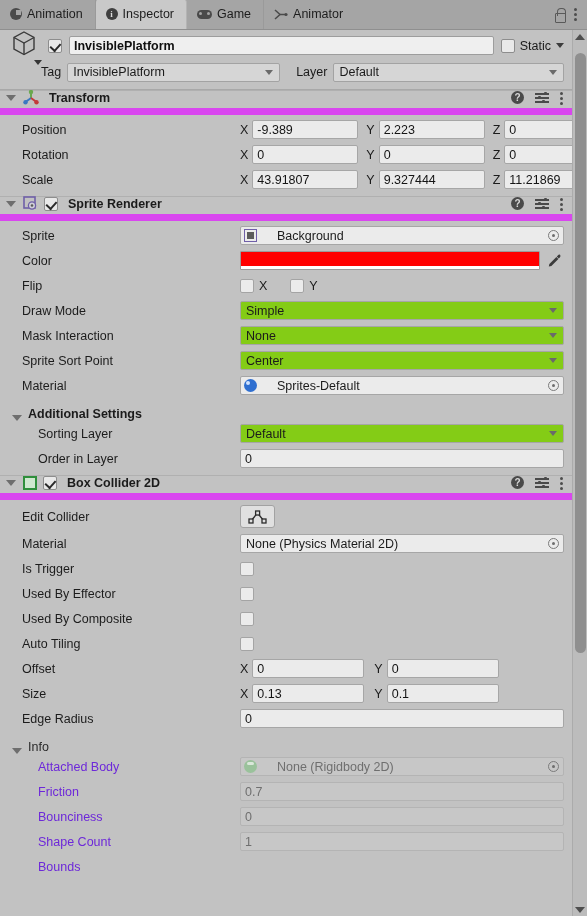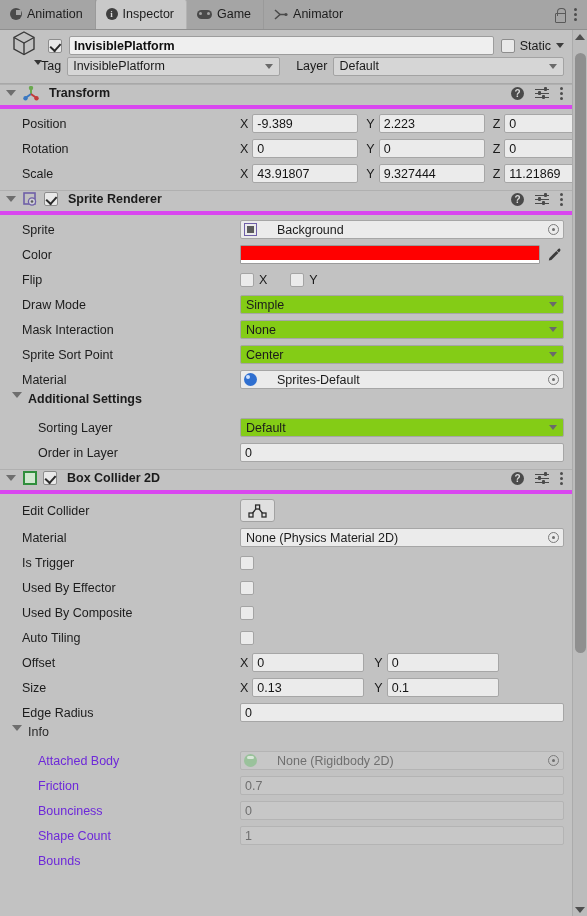--- a/index.html
+++ b/index.html
@@ -65,32 +65,32 @@
      position: relative; flex: none; }
   .cbx.on::after { content:""; position:absolute; left:3px; top:1px; width:4.5px; height:8px;
     border:solid #2a2a2a; border-width:0 2px 2px 0; transform: rotate(42deg); }
   .name-field { flex: 1; height: 19px; background: #efefef; border: 1px solid #9d9d9d; border-radius: 2px;
     font-weight: bold; font-size: 12.5px; display: flex; align-items: center; padding: 0 4px; color:#101010; }
   .static-wrap { display: flex; align-items: center; gap: 5px; flex: none; }
   .static-label { font-size: 12.5px; text-align: right; }
   .caret-dn { width: 0; height: 0; border-left: 4.5px solid transparent; border-right: 4.5px solid transparent;
     border-top: 5px solid #3c3c3c; }
 
-  .go-row2 { display: flex; align-items: center; gap: 6px; height: 20px; padding-left: 33px; }
+  .go-row2 { display: flex; align-items: center; gap: 6px; height: 20px; margin-top: 6px; padding-left: 33px; }
   .lbl-sm { font-size: 12.5px; color: #1b1b1b; }
   .dd { height: 19px; background: #d6d6d6; border: 1px solid #a3a3a3; border-radius: 2px;
     display: flex; align-items: center; padding: 0 5px; font-size: 12.5px; position: relative; }
   .dd .caret-dn { position: absolute; right: 6px; border-top-color: #6a6a6a; }
   .tag-dd { width: 213px; }
   .layer-dd { flex: 1; }
 
   
   .comp { border-top: 1px solid #b0b0b0; }
   .comp-header { height: 24px; background: #c2c2c2; display: flex; align-items: center;
-    gap: 6px; padding: 0 8px 4px 6px; border-bottom: 4px solid #d946ef; }
+    gap: 6px; padding: 0 8px 4px 6px; border-bottom: 7px solid #d946ef; }
   .foldout { width: 0; height: 0; border-left: 5px solid transparent; border-right: 5px solid transparent;
     border-top: 6px solid #6e6e6e; flex: none; margin-right: 1px; }
   .comp-title { font-weight: bold; font-size: 12.5px; margin-left: 4px; }
   .hdr-tools { margin-left: auto; display: flex; align-items: center; gap: 11px; }
   .ic-help { width: 13px; height: 13px; border-radius: 50%; background: #4a4a4a; position: relative; }
   .ic-help::after { content:"?"; position:absolute; inset:0; color:#d9d9d9; font-size:10px; font-weight:bold;
     text-align:center; line-height:13px; }
   .ic-preset { width: 14px; height: 13px; position: relative; }
   .ic-preset i { position:absolute; left:0; width:14px; height:1.6px; background:#4a4a4a; }
   .ic-preset i:nth-child(1){ top:2px; } .ic-preset i:nth-child(2){ top:6px; } .ic-preset i:nth-child(3){ top:10px; }
@@ -146,21 +146,21 @@
     overflow: hidden; }
   .colorfield .swatch { position: absolute; left:0; top:0; right:0; height: 14px; }
   .colorfield .alpha { position: absolute; left:0; bottom:0; right:0; height: 3px; background: #ffffff; }
   .eyedrop { width: 18px; margin-left: 6px; flex: none; position: relative; height: 17px; }
   .eyedrop svg { position:absolute; left:0; top:0; }
 
   .chk-sm { width: 14px; height: 14px; background: #ebebeb; border: 1px solid #a4a4a4; border-radius: 2px; flex:none; }
   .flip-grp { display: flex; align-items: center; gap: 5px; }
   .flip-grp .gap { width: 9px; }
 
-  .subfold { display: flex; align-items: flex-start; gap: 5px; height: 23px; padding-left: 4px; }
+  .subfold { display: flex; align-items: flex-end; gap: 5px; height: 23px; padding-left: 4px; }
   .subfold .foldout { border-top-color: #6e6e6e; }
   .subfold .t { font-weight: bold; font-size: 12.5px; }
   .subfold .t.dim { font-weight: normal; color: #2a2a2a; }
 
   .editcol-btn { width: 35px; height: 23px; background: #e0e0e0; border: 1px solid #a2a2a2;
     border-radius: 3px; display: flex; align-items: center; justify-content: center; }
 
   
   .scrollbar { width: 15px; background: #bcbcbc; border-left: 1px solid #ababab;
     display: flex; flex-direction: column; align-items: center; flex: none; }

